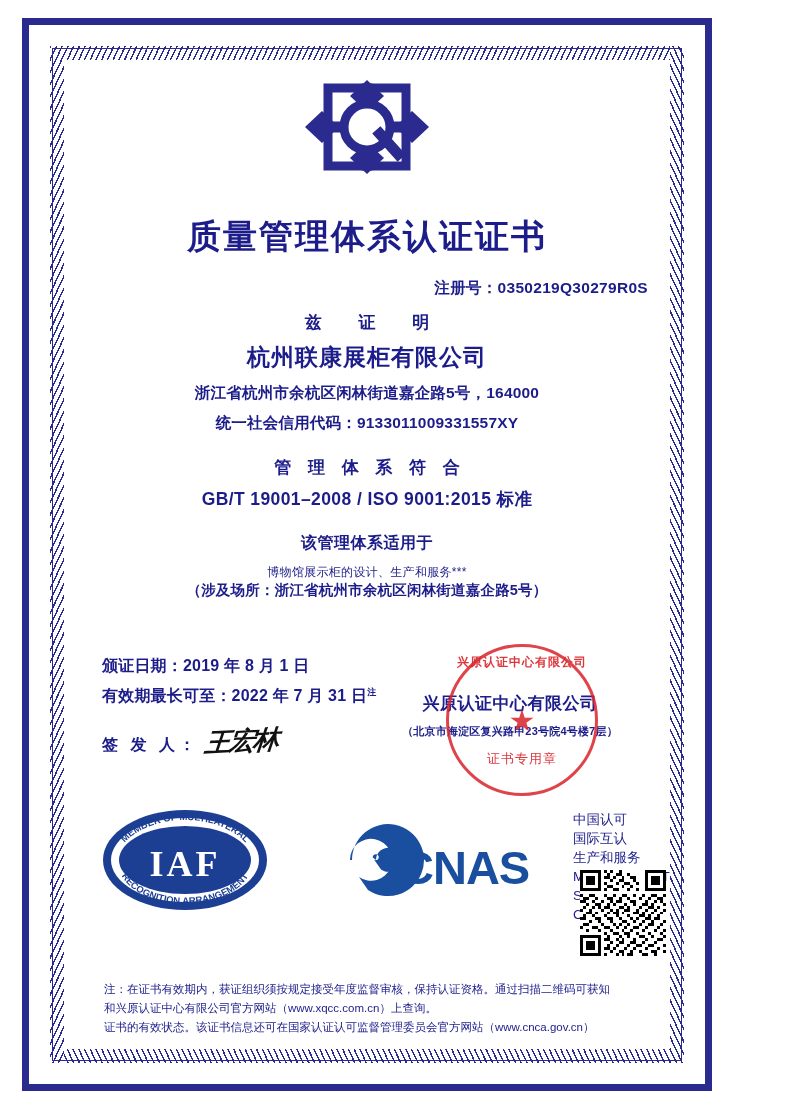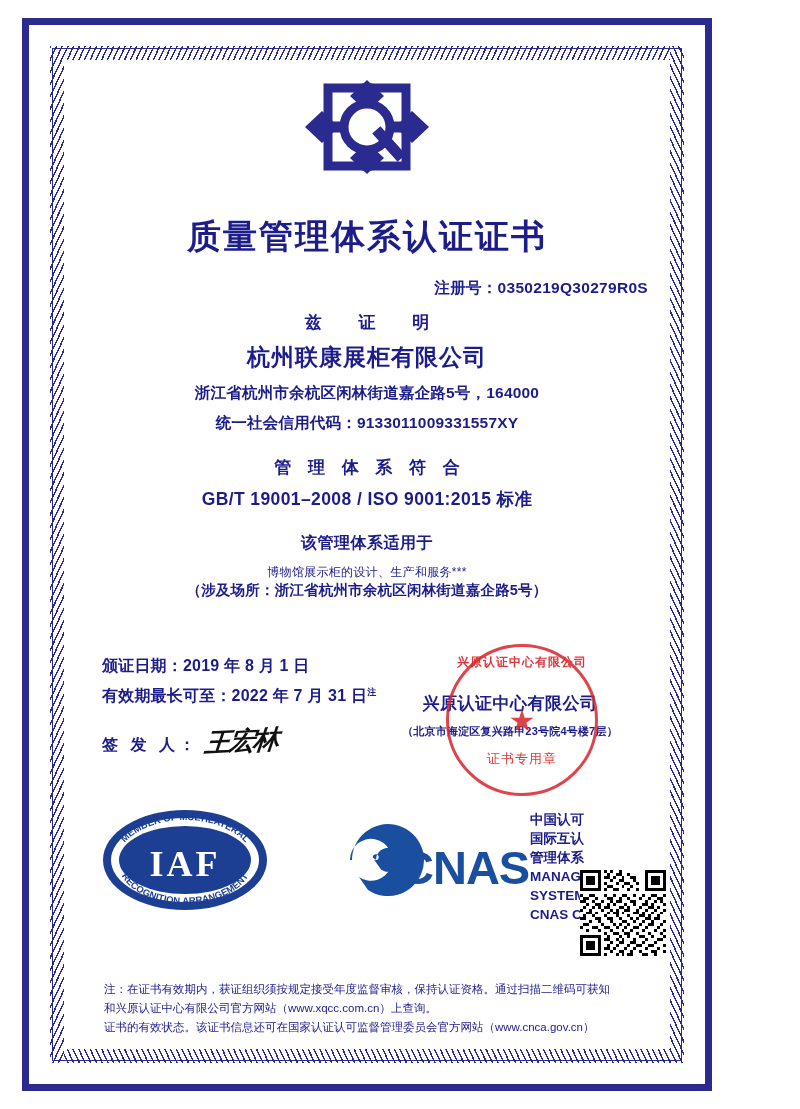--- a/index.html
+++ b/index.html
@@ -298,26 +298,26 @@
   }
   .cnas-logo {
     position: absolute;
     left: 280px;
     top: 10px;
     width: 190px;
     height: 92px;
   }
   .cnas-text {
     position: absolute;
-    left: 468px;
+    left: 511px;
     top: 6px;
     color: #1c1c8a;
     font-size: 13.5px;
     line-height: 19px;
-    font-weight: bold;
+    font-weight: normal;
   }
   .qr {
     position: absolute;
     right: 6px;
     top: 66px;
     width: 86px;
     height: 86px;
   }
 
   .footnote {
@@ -432,21 +432,21 @@
 
       <svg class="cnas-logo" viewBox="0 0 190 92">
         <path d="M10 46 a36 36 0 1 1 16 30 l-9 -13 a21 21 0 1 0 -9 -17 z" fill="#1a4fa0"></path>
         <path d="M34 46 a12 12 0 1 1 5 9.6 l-7 -10 a3 3 0 1 0 -1.2 -2 z" fill="#1a4fa0"></path>
         <text x="58" y="70" font-family="'Liberation Sans', sans-serif" font-size="47" font-weight="bold" fill="#1a4fa0" letter-spacing="-1">CNAS</text>
       </svg>
 
       <div class="cnas-text">
         <div>中国认可</div>
         <div>国际互认</div>
-        <div>管理体系</div>
+        <div>生产和服务</div>
         <div>MANAGEMENT SYSTEM</div>
         <div>CNAS C035–M</div>
       </div>
 
       <svg class="qr" viewBox="0 0 29 29" shape-rendering="crispEdges">
         <rect width="29" height="29" fill="#ffffff"></rect>
         <g fill="#000000">
           <rect x="0" y="0" width="7" height="1"></rect>
             <rect x="0" y="6" width="7" height="1"></rect>
           <rect x="0" y="0" width="1" height="7"></rect>

